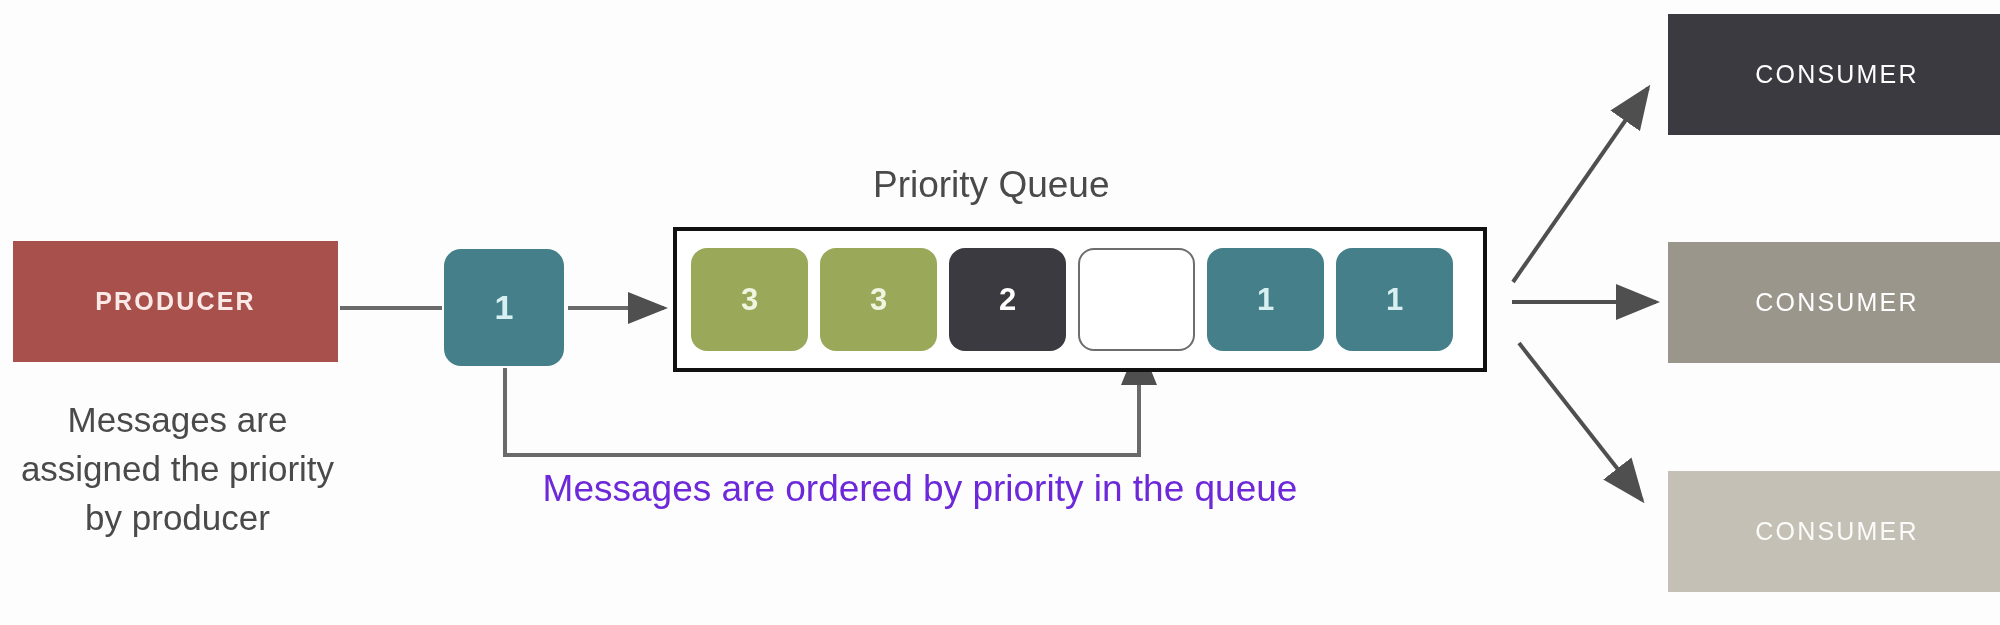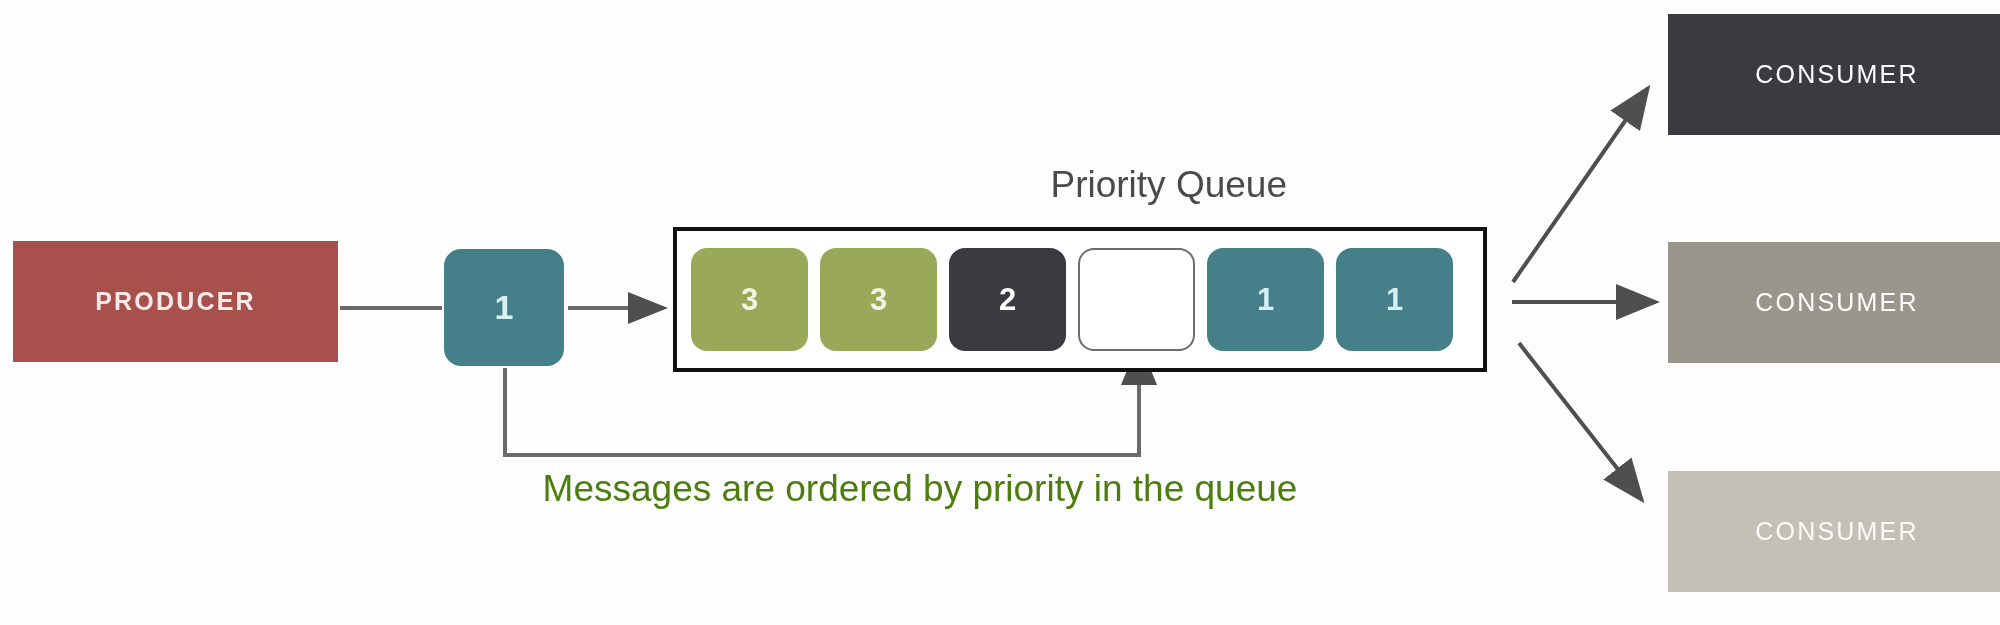--- a/index.html
+++ b/index.html
@@ -76,21 +76,21 @@
     font-size: 34px;
     font-weight: bold;
   }
 
   
   .queue-title {
     position: absolute;
     left: 873px;
     top: 164px;
     width: 414px;
-    text-align: right;
+    text-align: left;
     color: #4a4a4a;
     font-size: 37px;
     font-weight: 400;
   }
   .queue-box {
     position: absolute;
     left: 673px;
     top: 227px;
     width: 814px;
     height: 145px;
@@ -129,21 +129,21 @@
     border: 2px solid #6d6d6d;
   }
 
   
   .queue-caption {
     position: absolute;
     left: 470px;
     top: 468px;
     width: 900px;
     text-align: center;
-    color: #4d7c0f;
+    color: #6d28d9;
     font-size: 37px;
     font-weight: 400;
   }
 
   
   .consumer-box {
     position: absolute;
     left: 1668px;
     width: 338px;
     height: 121px;
@@ -187,20 +187,21 @@
 
     <line x1="1512" y1="302" x2="1656" y2="302" stroke="#4f4f4f" stroke-width="4" marker-end="url(#ah-thin)"></line>
 
     <line x1="1519" y1="343" x2="1642" y2="500" stroke="#4f4f4f" stroke-width="4" marker-end="url(#ah-thin)"></line>
   </svg>
 
   <div class="producer-box">
     <span class="producer-label">PRODUCER</span>
   </div>
 
+  <div class="producer-caption">Messages are assigned the priority by producer</div>
 
   <div class="msg-chip">
     <span class="chip-num">1</span>
   </div>
 
   <div class="queue-title">Priority Queue</div>
 
   <div class="queue-box">
     <div class="slot green">
       <span class="slot-num">3</span>

